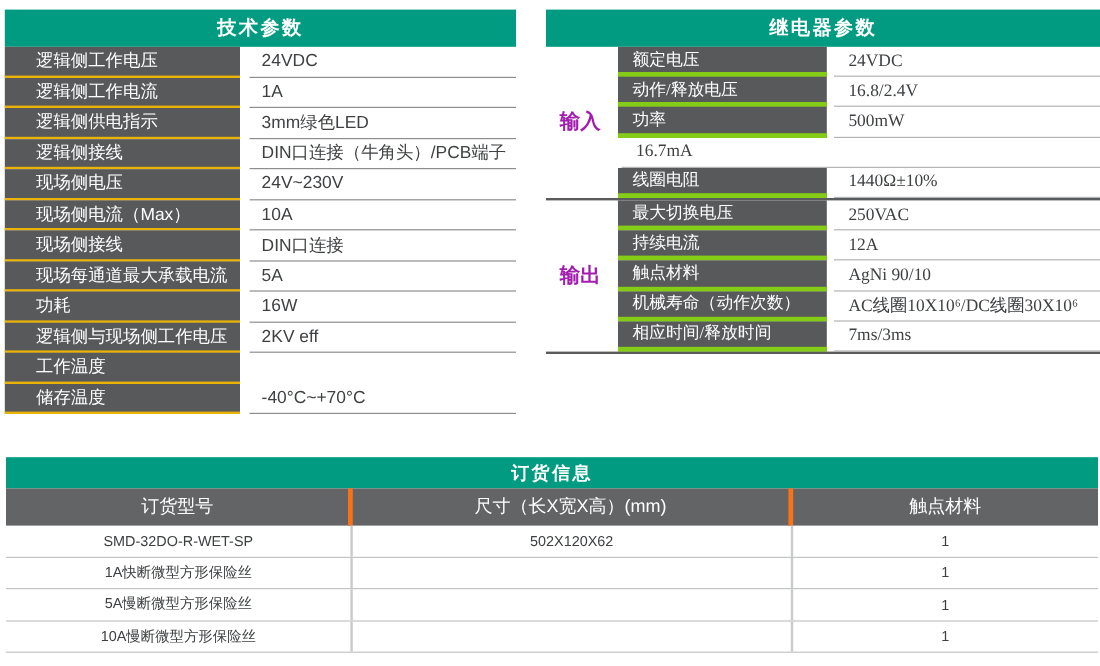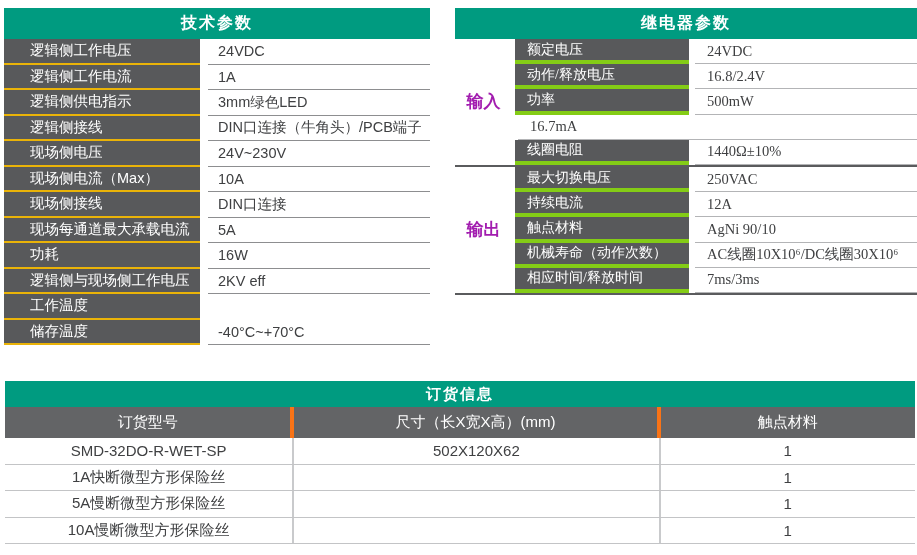--- a/index.html
+++ b/index.html
@@ -55,21 +55,21 @@
   .order-table .title-bar{height:26px;font-size:15px;}
   .ohead{display:flex;height:31px;background:#636466;color:#ffffff;}
   .ohead-cell{
     display:flex;align-items:center;justify-content:center;
     font-size:15px;box-sizing:border-box;white-space:nowrap;
   }
   .ohead-cell:nth-child(1),.ohead-cell:nth-child(2){border-right:4px solid #f97316;}
   .orow{display:flex;height:25.5px;border-bottom:1.5px solid #c3c4c6;}
   .ocell{
     display:flex;align-items:center;justify-content:center;
-    font-size:15px;box-sizing:border-box;white-space:nowrap;
+    font-size:12px;box-sizing:border-box;white-space:nowrap;
   }
   .ocell:nth-child(1),.ocell:nth-child(2){border-right:2px solid #c9cacc;}
   .col1{width:300px;}.col2{width:380px;}.col3{width:264px;}
 </style>
 </head>
 <body>
 
 <div class="abs tech-table">
   <div class="title-bar">技术参数</div>
 

